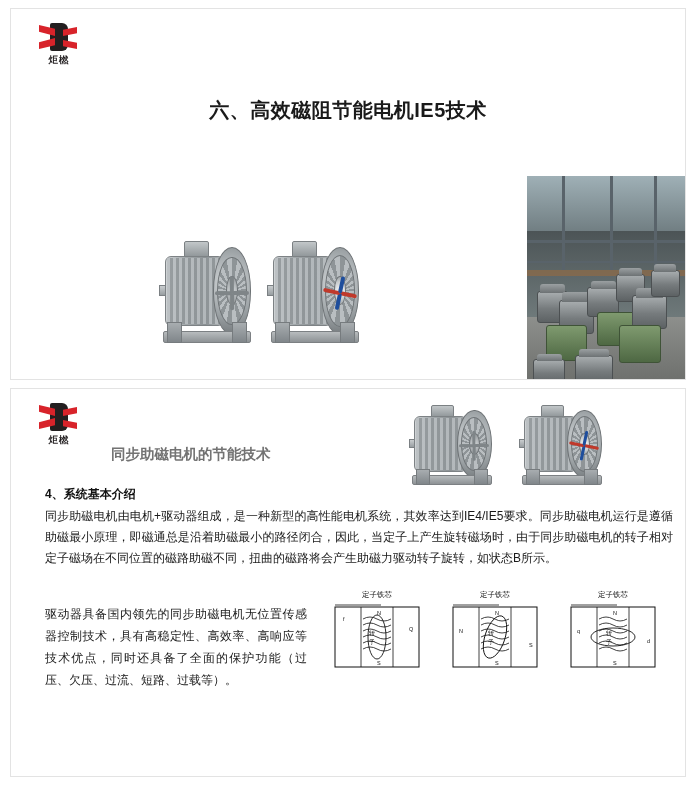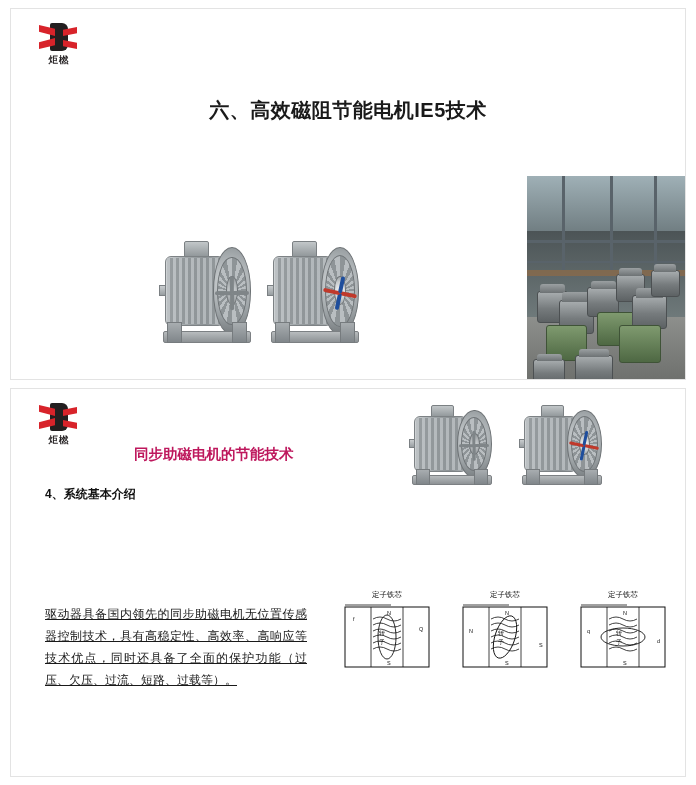--- a/index.html
+++ b/index.html
@@ -218,22 +218,21 @@
     border: 1px solid #e3e3e3;
     overflow:hidden;
   }
   .slide2 .logo { left: 22px; top: 14px; }
 
   .s2-title {
     position:absolute;
     left: 100px; top: 56px;
     font-size: 14.5px;
     font-weight: bold;
-    color: #be185d;
-    margin-left: 23px;
+    color: #737373;
   }
 
   .sec-head {
     position:absolute;
     left: 34px; top: 97px;
     font-size: 12px;
     font-weight: bold;
     color: #111;
   }
   .body-text {
@@ -246,27 +245,26 @@
     text-align: justify;
   }
   .body-text2 {
     position:absolute;
     left: 34px; top: 214px;
     width: 262px;
     font-size: 12px;
     line-height: 22px;
     color: #1a1a1a;
     text-align: justify;
-    text-decoration: underline;
   }
 
   
   .diagrams {
     position:absolute;
-    left: 320px; top: 202px;
+    left: 310px; top: 202px;
     width: 348px; height: 100px;
   }
   .dg { position:absolute; top:0; width:112px; height:100px; }
   .dg.d1 { left:0; }
   .dg.d2 { left:118px; }
   .dg.d3 { left:236px; }
   .dg-cap {
     position:absolute; left:0; right:0; top:-1px;
     text-align:center;
     font-size: 7.5px;
@@ -418,20 +416,21 @@
             <div class="spoke" style="transform:rotate(282deg);background:#1f4e9c;"></div>
           </div>
         </div>
         <div class="base"></div>
         <div class="foot-l"></div>
         <div class="foot-r"></div>
       </div>
     </div>
 
     <div class="sec-head">4、系统基本介绍</div>
+    <div class="body-text">同步助磁电机由电机+驱动器组成，是一种新型的高性能电机系统，其效率达到IE4/IE5要求。同步助磁电机运行是遵循助磁最小原理，即磁通总是沿着助磁最小的路径闭合，因此，当定子上产生旋转磁场时，由于同步助磁电机的转子相对定子磁场在不同位置的磁路助磁不同，扭曲的磁路将会产生助磁力驱动转子旋转，如状态B所示。</div>
     <div class="body-text2">驱动器具备国内领先的同步助磁电机无位置传感器控制技术，具有高稳定性、高效率、高响应等技术优点，同时还具备了全面的保护功能（过压、欠压、过流、短路、过载等）。</div>
 
     <div class="diagrams">
 
       <div class="dg d1">
         <div class="dg-cap">定子铁芯</div>
         <svg width="112" height="100" viewBox="0 0 112 100">
           <rect x="14" y="16" width="84" height="60" fill="none" stroke="#111" stroke-width="1"></rect>
           <line x1="14" y1="14" x2="60" y2="14" stroke="#111" stroke-width="0.8"></line>
           <line x1="40" y1="16" x2="40" y2="76" stroke="#111" stroke-width="0.8"></line>

